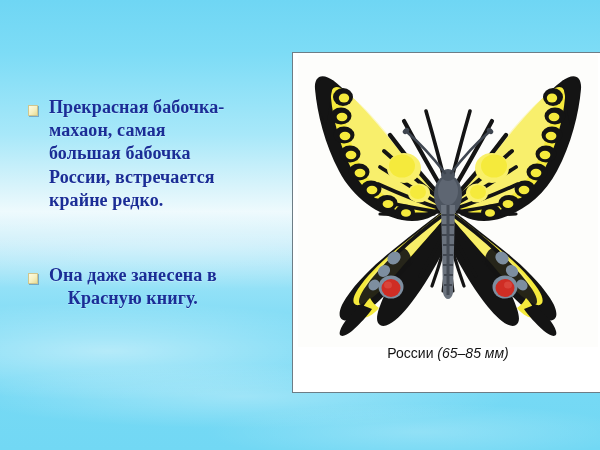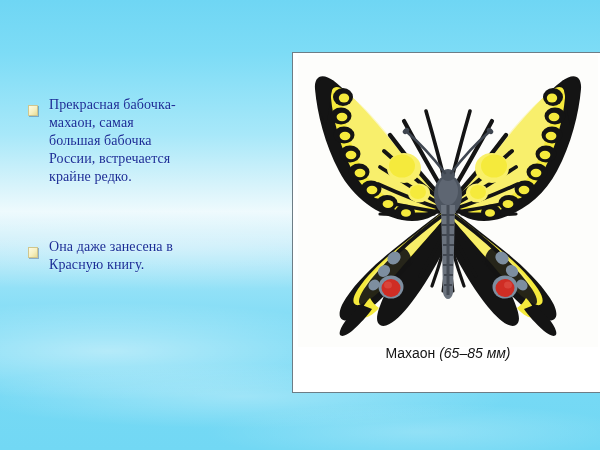--- a/index.html
+++ b/index.html
@@ -27,33 +27,33 @@
         #72d8f4 100%);
   }
 
   
   .textcol{
     position:absolute;left:28px;top:96px;width:258px;
   }
   .bullet-row{
     display:flex;align-items:flex-start;
   }
-  .bullet-row + .bullet-row{margin-top:52px;}
+  .bullet-row + .bullet-row{margin-top:52px;text-align:center;}
   .bullet-mark{
     flex:0 0 auto;
     width:8px;height:9px;
     margin-top:9px;margin-right:11px;
     background:linear-gradient(135deg,#fdfbe2 0%,#f6f0c0 55%,#e8dc96 100%);
     border:1px solid #cfc68e;
     box-shadow:1px 1px 0 rgba(40,60,110,.35);
   }
   .bullet-text{
     color:#1b2d96;
-    font-size:14px;
-    font-weight:normal;
+    font-size:18px;
+    font-weight:bold;
     line-height:1.29;
     letter-spacing:.1px;
     text-shadow:0 1px 0 rgba(255,255,255,.28);
     white-space:pre-line;
   }
 
   
   .panel{
     position:absolute;left:292px;top:52px;width:312px;height:341px;
     background:#ffffff;
@@ -236,19 +236,19 @@
           <ellipse cx="150" cy="120" rx="7" ry="6" fill="#4d5560"></ellipse>
 
           <path d="M147 118 C136 104 124 90 110 78" stroke="#3f4650" stroke-width="2.6" fill="none" stroke-linecap="round"></path>
           <path d="M153 118 C164 104 176 90 190 78" stroke="#3f4650" stroke-width="2.6" fill="none" stroke-linecap="round"></path>
           <ellipse cx="108" cy="76" rx="3.6" ry="2.6" transform="rotate(-40 108 76)" fill="#3f4650"></ellipse>
           <ellipse cx="192" cy="76" rx="3.6" ry="2.6" transform="rotate(40 192 76)" fill="#3f4650"></ellipse>
         </svg>
       </div>
 
       <div class="caption">
-        <span>Махаон</span><span> </span><span class="sz">(65–85 мм)</span>
+        <span>России</span><span> </span><span class="sz">(65–85 мм)</span>
       </div>
 
     </div>
   </div>
 
 </div>
 
 </body></html>

